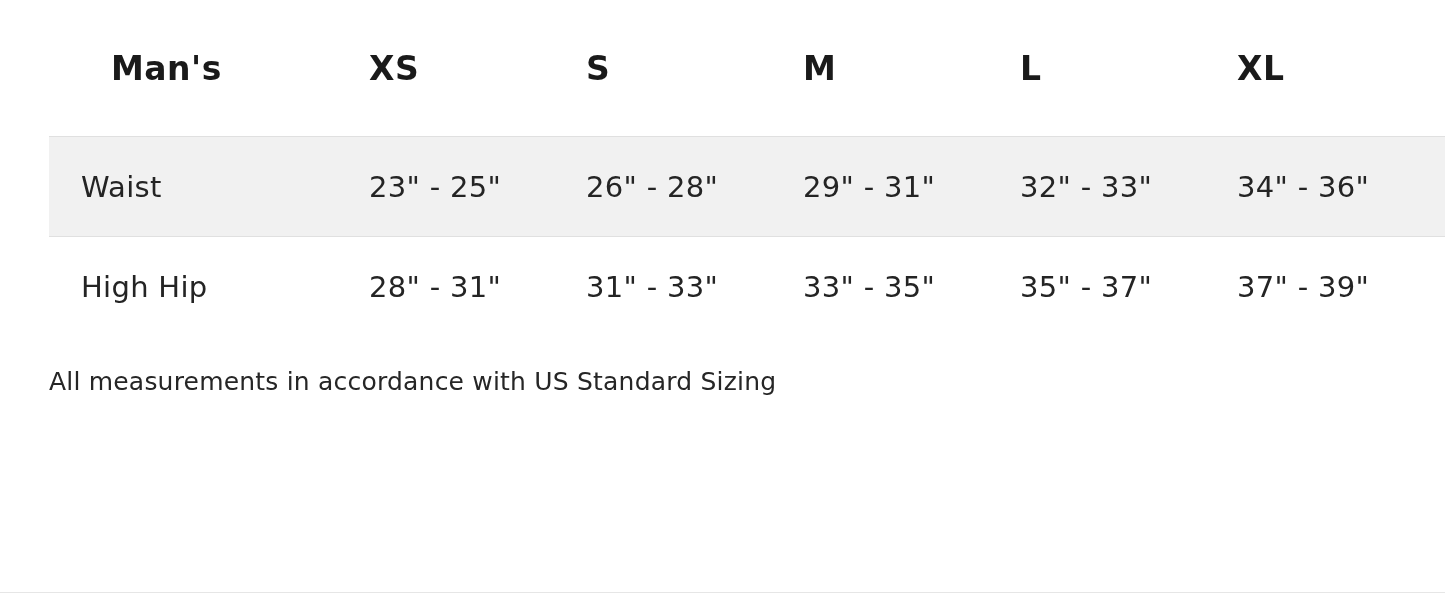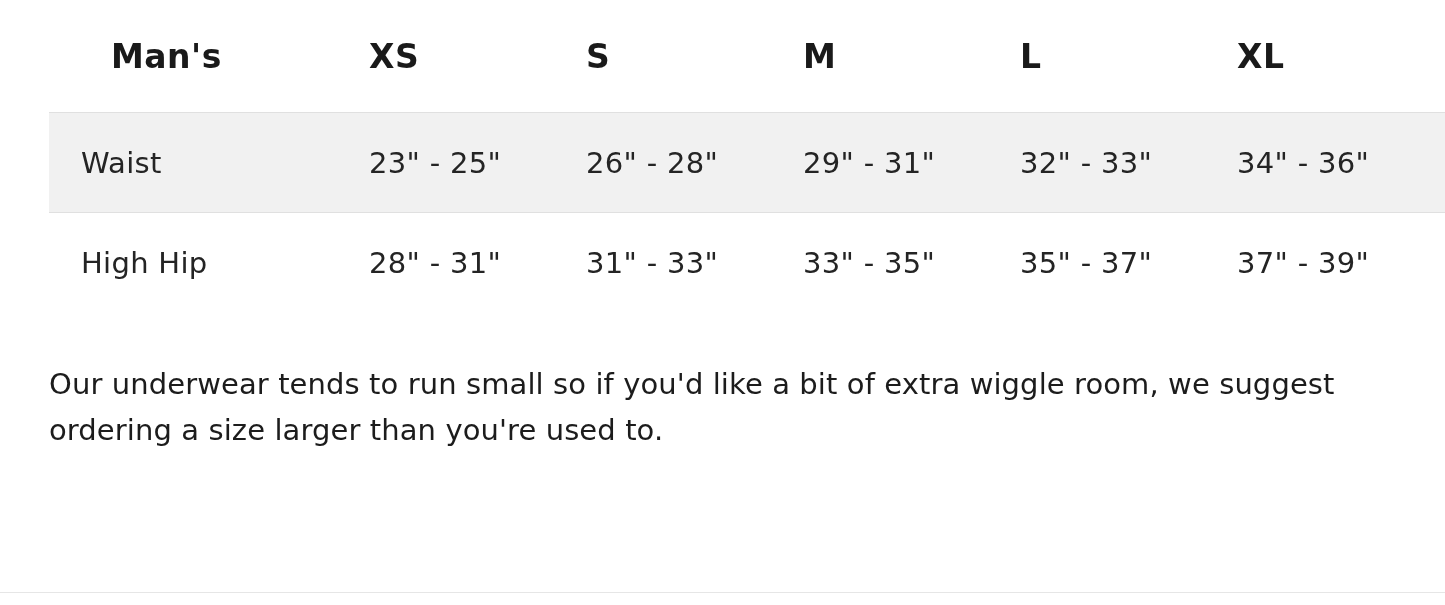--- a/index.html
+++ b/index.html
@@ -26,21 +26,21 @@
     border-collapse: collapse;
     table-layout: fixed;
   }
   .size-table th,
   .size-table td {
     text-align: left;
     vertical-align: middle;
     padding: 0;
   }
   thead th {
-    height: 112px;
+    height: 136px;
     font-size: 33px;
     font-weight: bold;
     color: #1a1a1a;
     letter-spacing: 0.5px;
   }
   thead th.label-col {
     text-align: left;
     padding-left: 62px;
   }
   .label-col {
@@ -120,18 +120,18 @@
         <td class="label-col row-label">High Hip</td>
         <td class="size-col">28" - 31"</td>
         <td class="size-col">31" - 33"</td>
         <td class="size-col">33" - 35"</td>
         <td class="size-col">35" - 37"</td>
         <td class="size-col">37" - 39"</td>
       </tr>
     </tbody>
   </table>
 
+  <div class="note">All measurements in accordance with US Standard Sizing</div>
 
-  <div class="paragraph">Our underwear tends to run small so if you'd like a bit of extra wiggle room, we suggest ordering a size larger than you're used to.</div>
 
   <div class="bottom-rule"></div>
 
 </div>
 
 </body></html>

